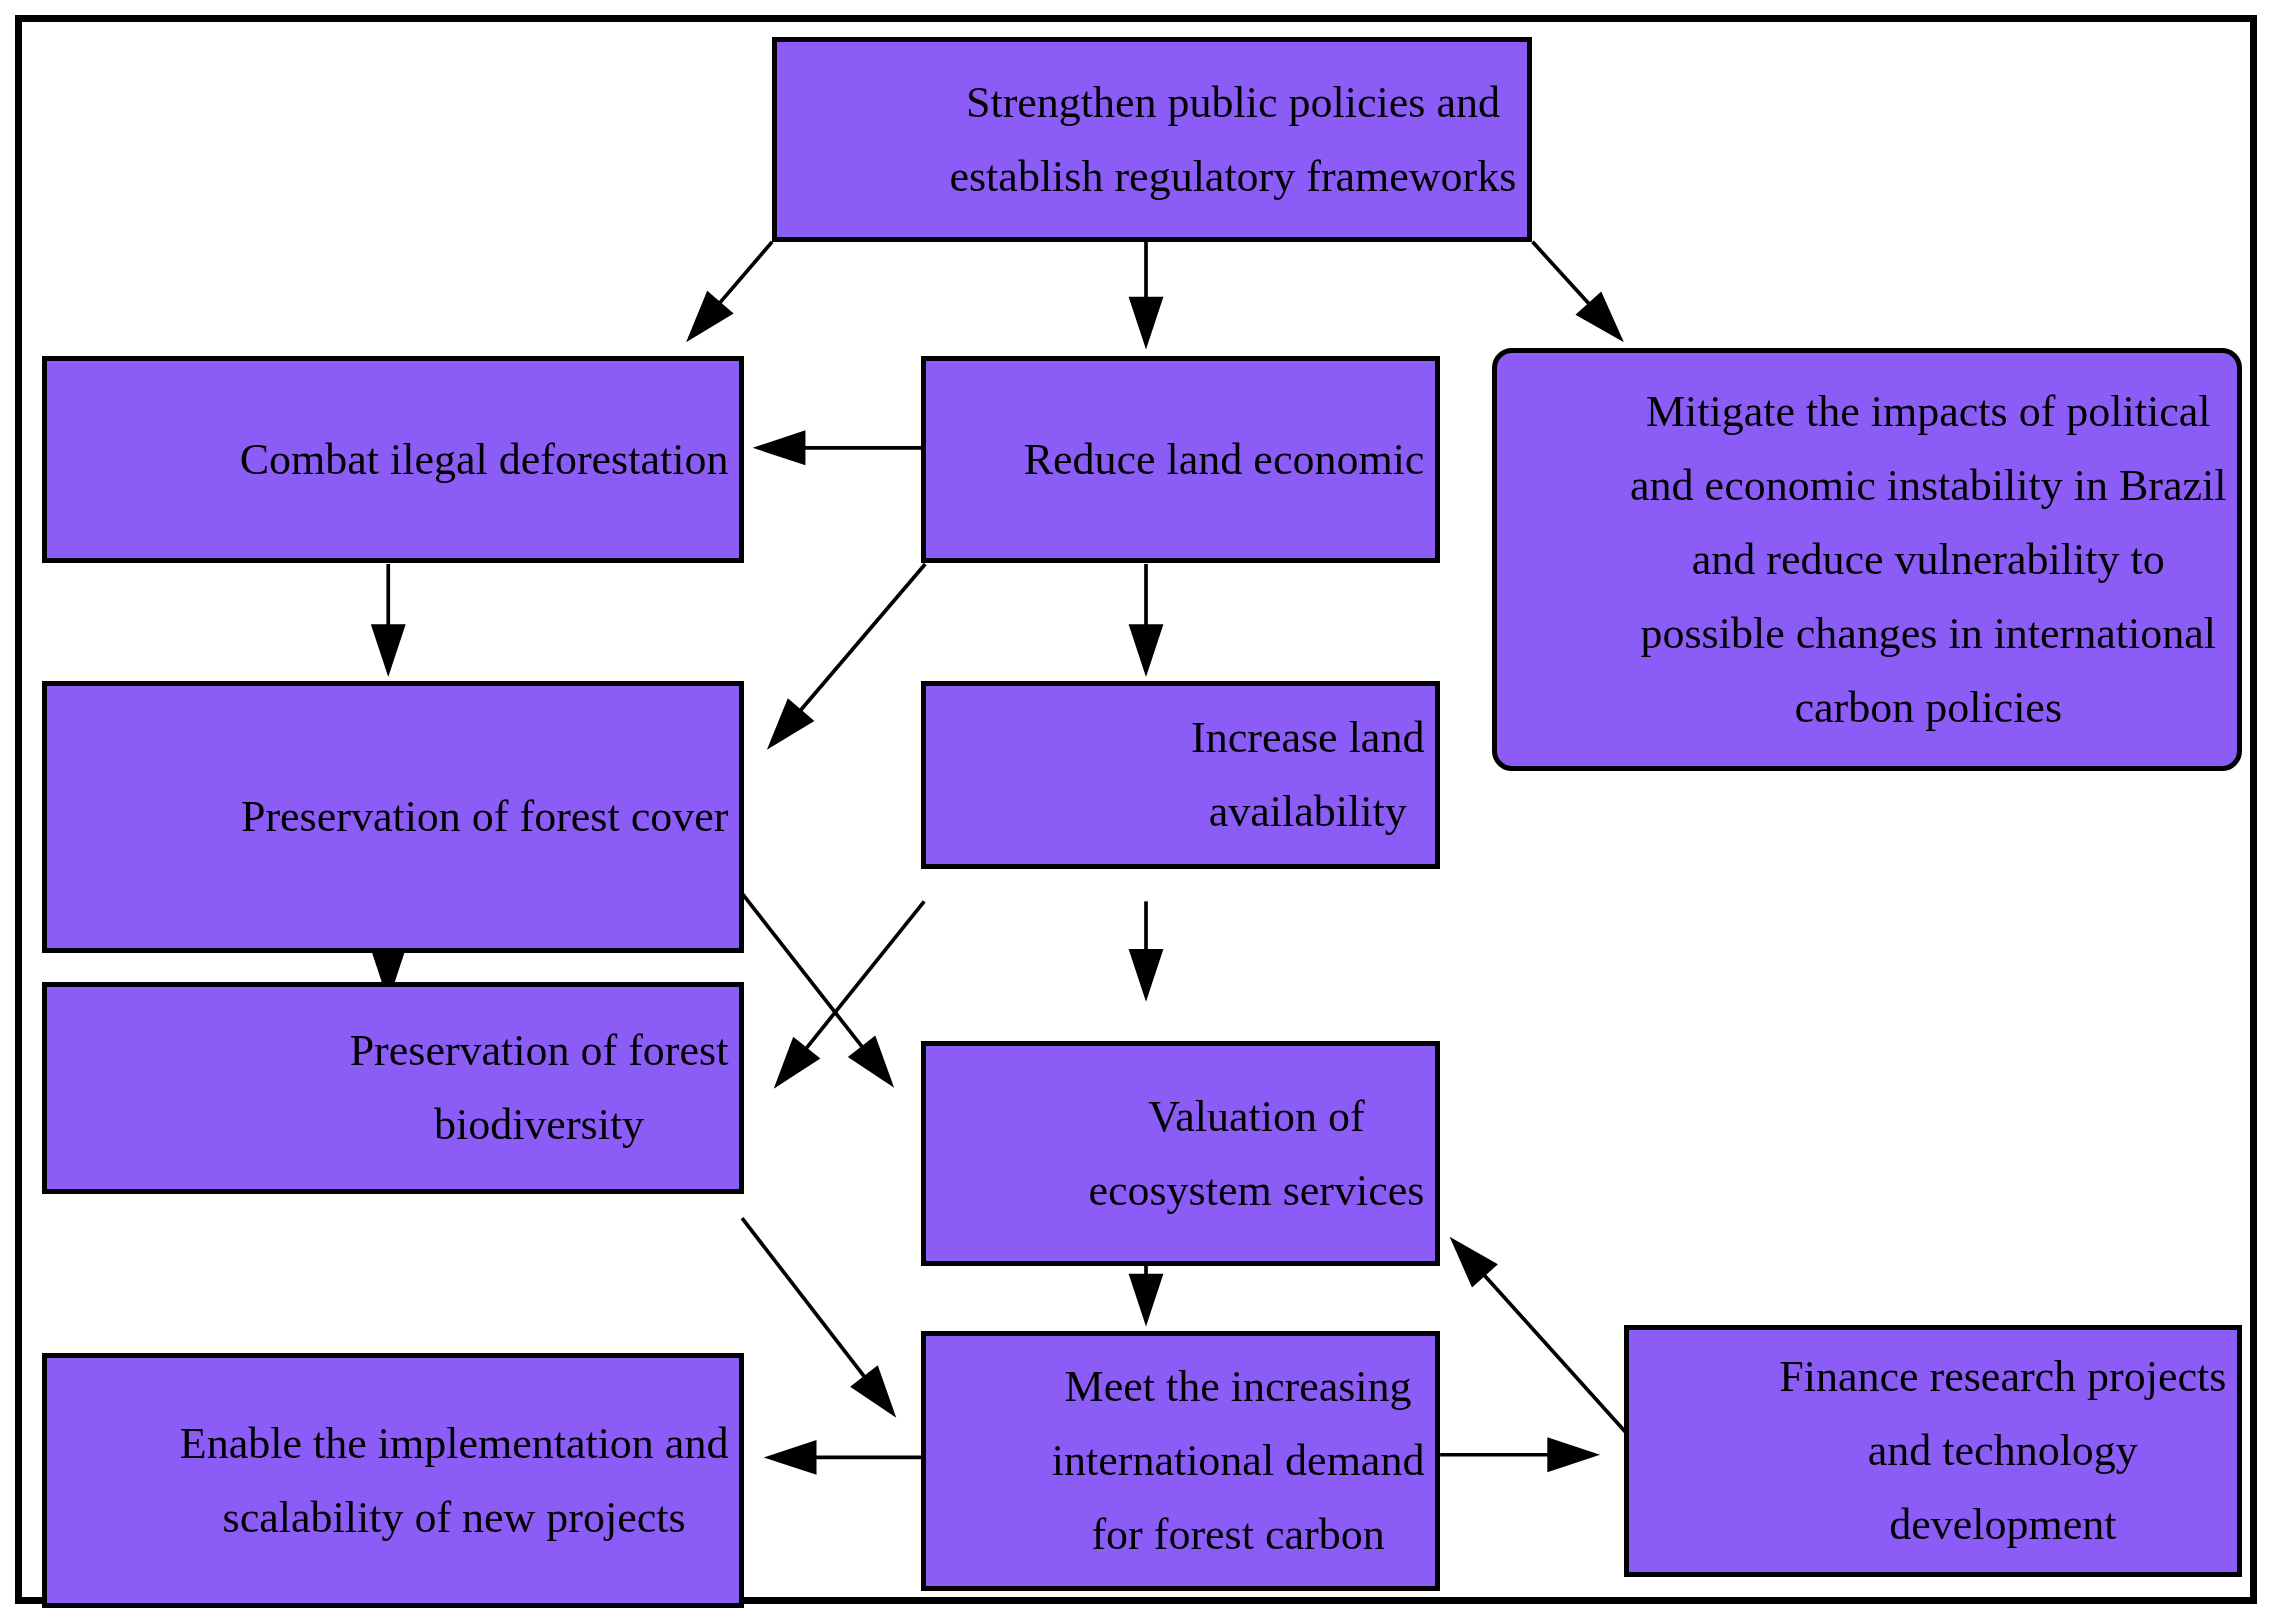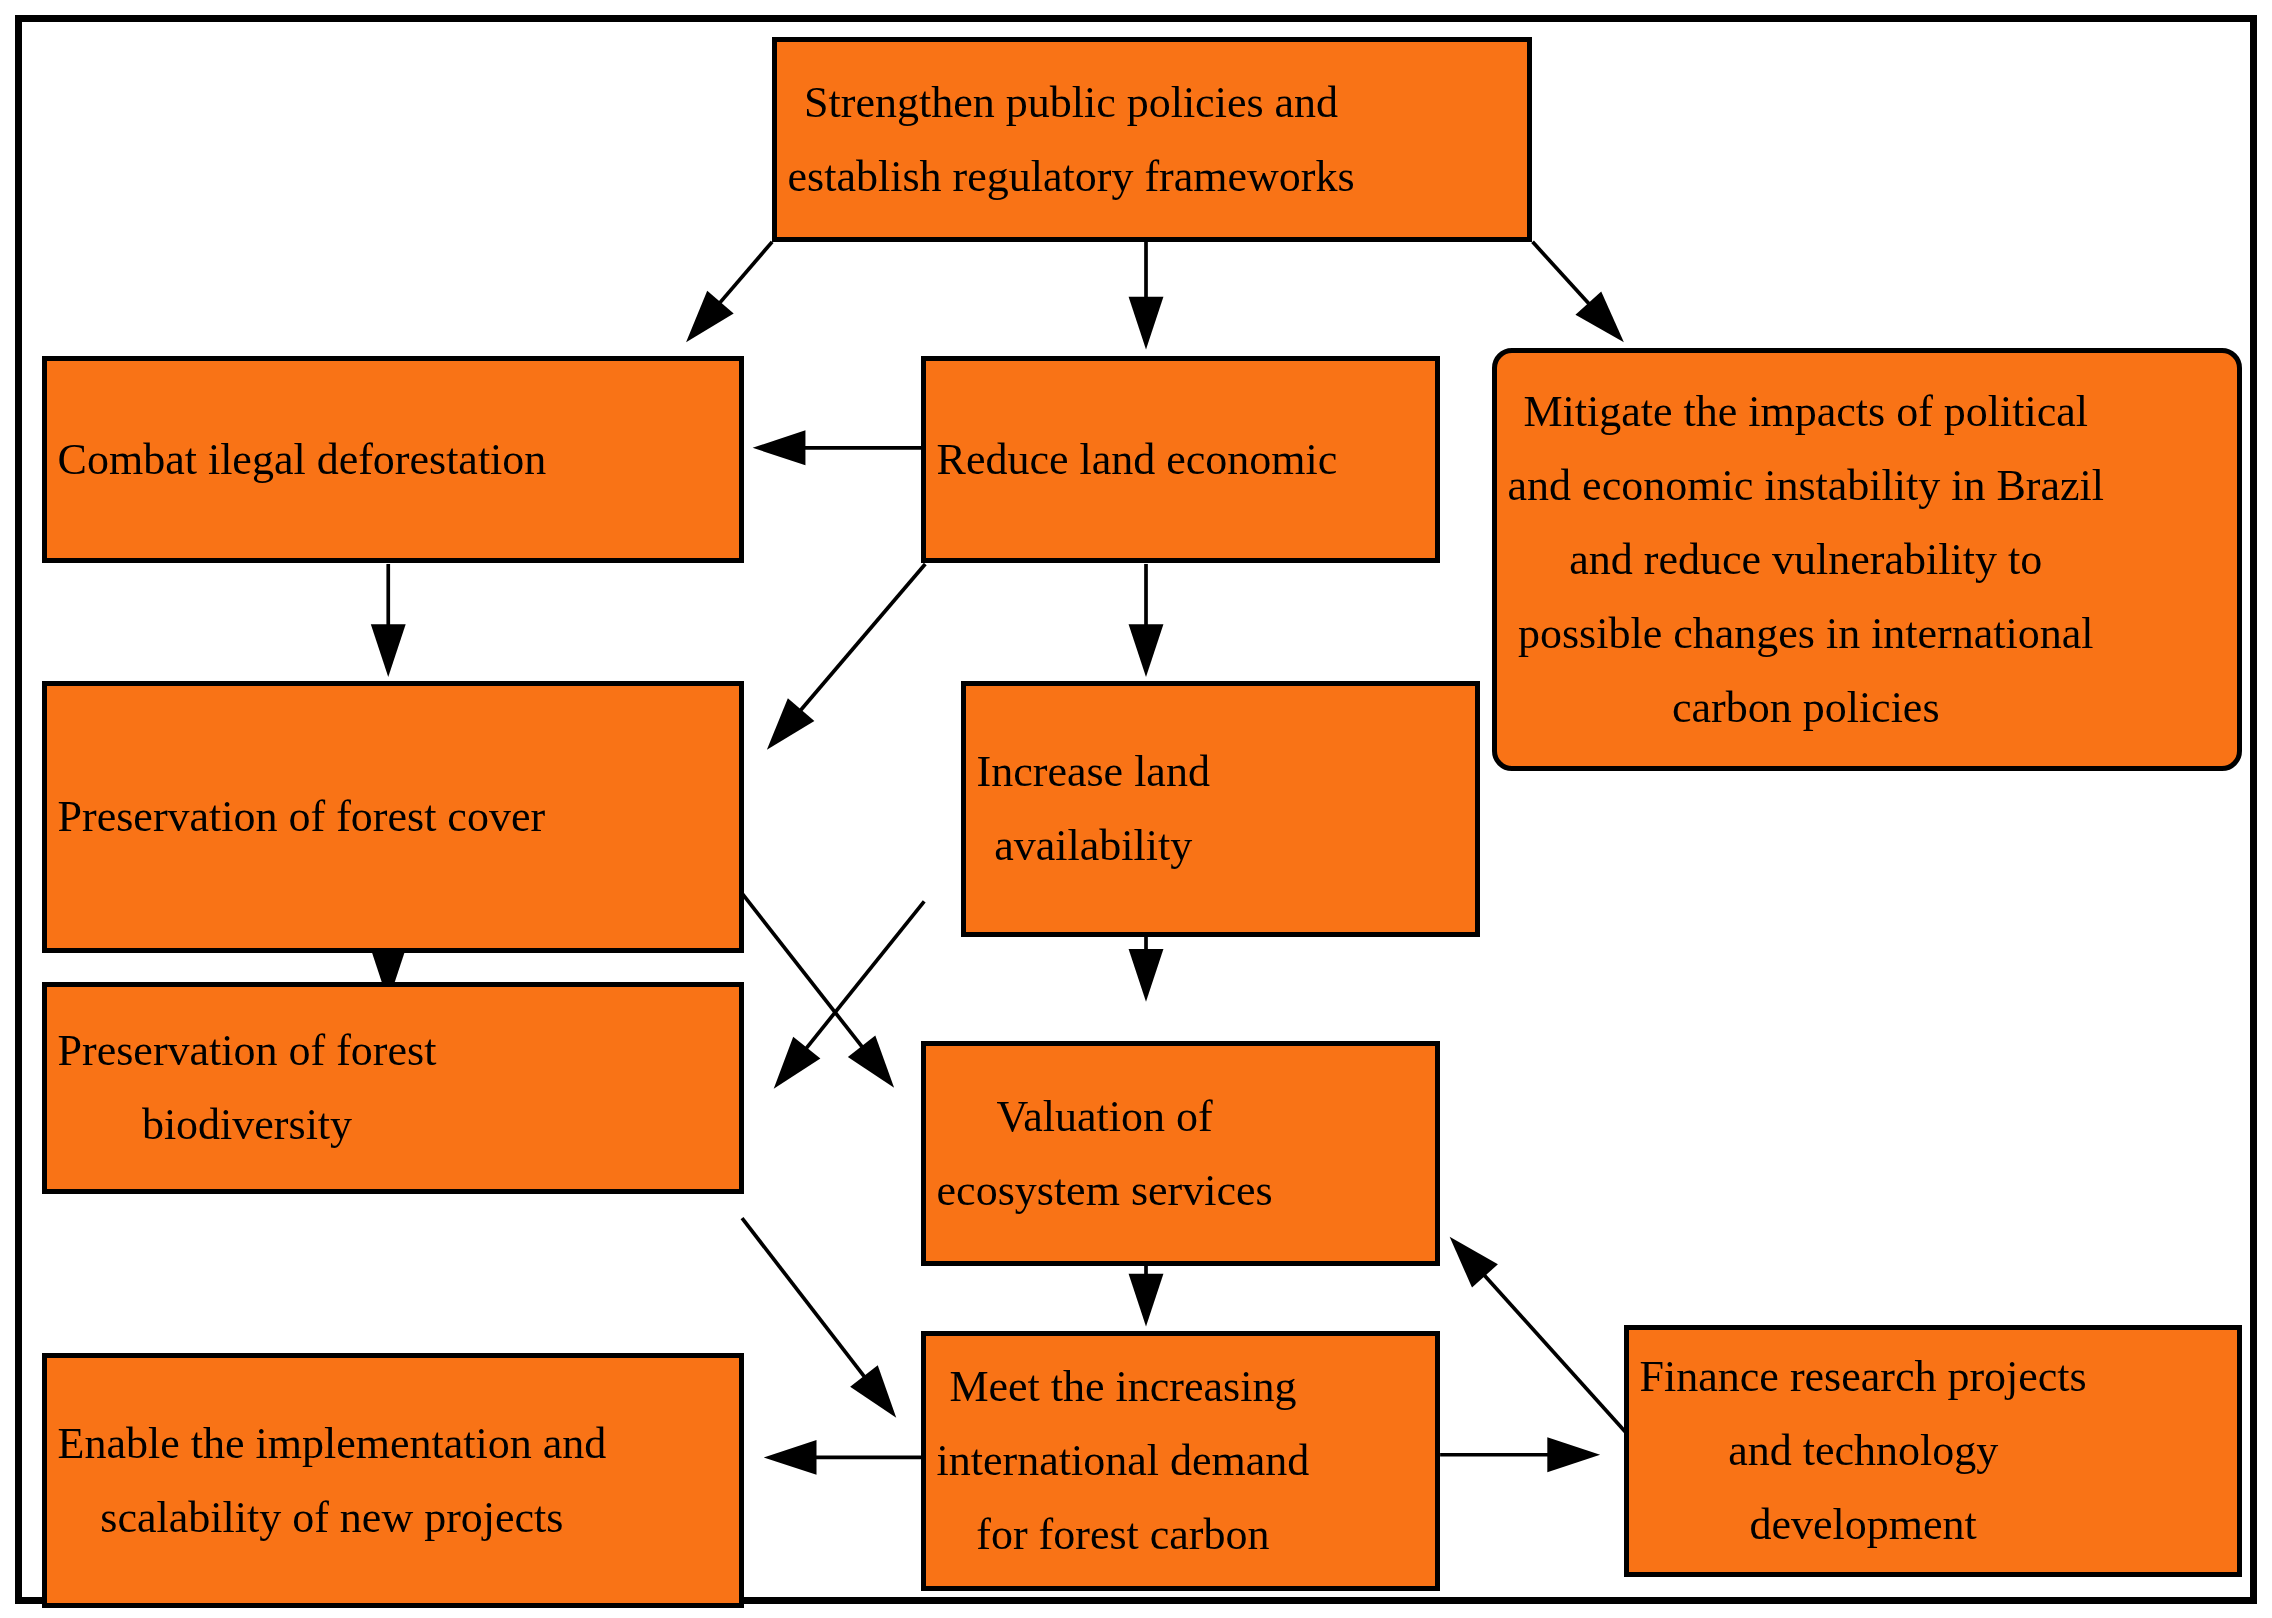--- a/index.html
+++ b/index.html
@@ -29,25 +29,25 @@
     position: absolute;
     left: 0;
     top: 0;
     width: 2273px;
     height: 1619px;
     pointer-events: none;
   }
   .node {
     position: absolute;
     border: 5.3px solid #000000;
-    background: #f97316;
+    background: #8b5cf6;
     box-sizing: border-box;
     display: flex;
     align-items: center;
-    justify-content: flex-start;
+    justify-content: flex-end;
     text-align: center;
   }
   .node-label {
     display: block;
     white-space: pre-line;
     font-size: 44px;
     line-height: 74px;
     color: #000000;
     padding: 0 10.6px;
   }
@@ -110,21 +110,21 @@
 and economic instability in Brazil
 and reduce vulnerability to
 possible changes in international
 carbon policies</span>
 </div>
 
 <div class="node" style="left:42px; top:681px; width:702px; height:272px;">
   <span class="node-label">Preservation of forest cover</span>
 </div>
 
-<div class="node" style="left:921px; top:681px; width:519px; height:256px;margin-left:40px;">
+<div class="node" style="left:921px; top:681px; width:519px; height:188px;">
   <span class="node-label">Increase land
 availability</span>
 </div>
 
 <div class="node" style="left:42px; top:982px; width:702px; height:212px;">
   <span class="node-label">Preservation of forest
 biodiversity</span>
 </div>
 
 <div class="node" style="left:921px; top:1041px; width:519px; height:225px;">

